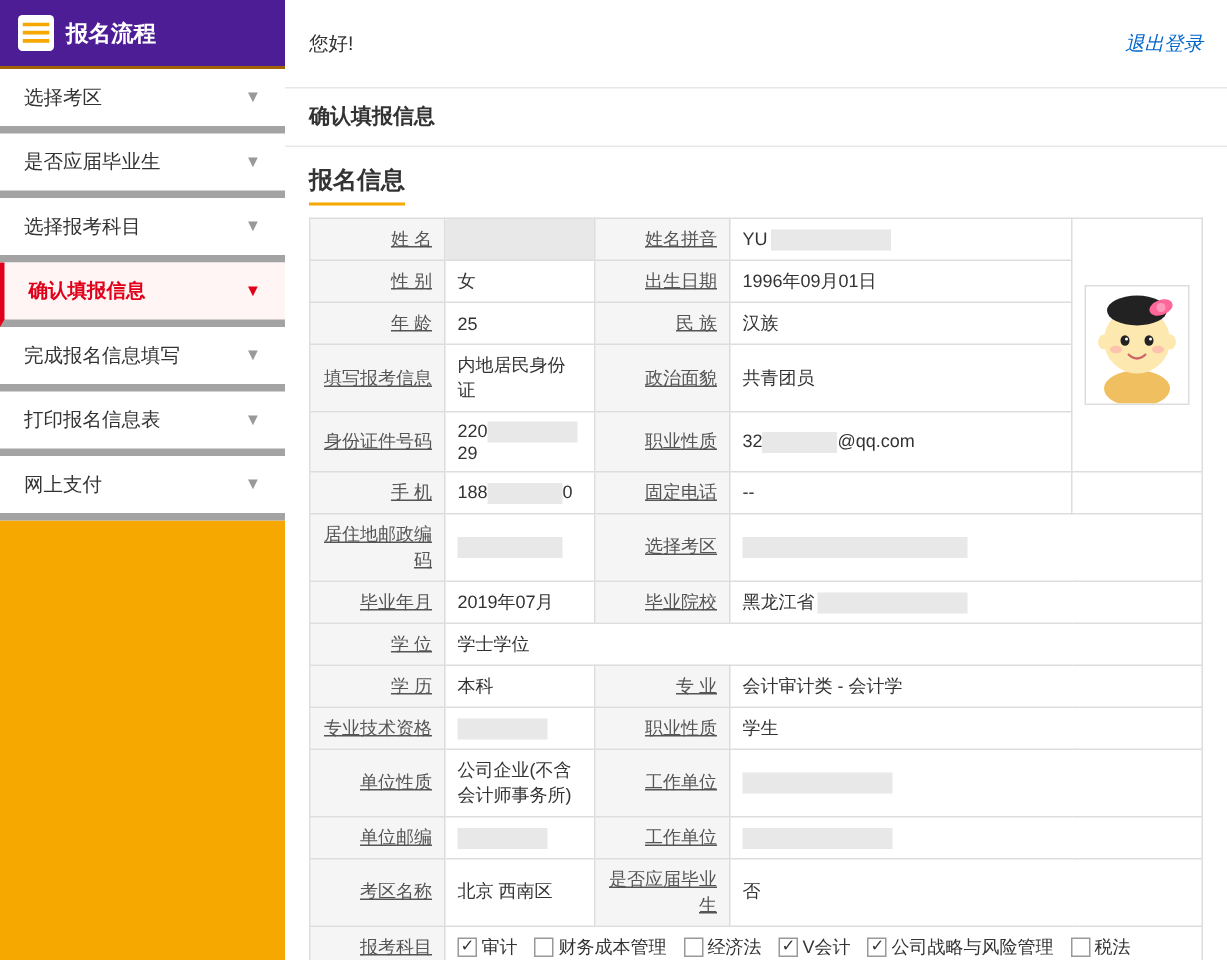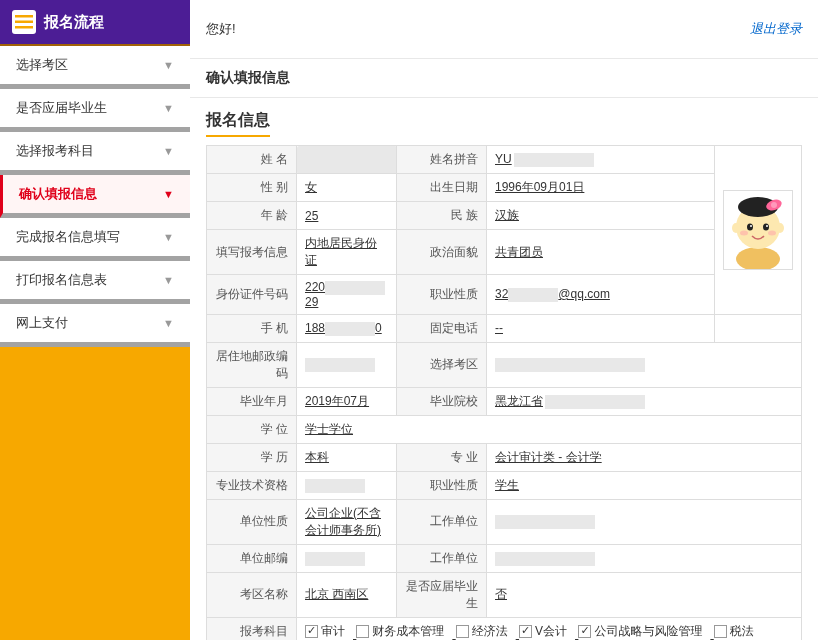--- a/index.html
+++ b/index.html
@@ -24,22 +24,22 @@
 
     .page-title-bar { padding: 10px 16px; border-bottom: 1px solid #e8e8e8; font-size: 14px; color: #333; font-weight: bold; }
 
     .content { padding: 12px 16px; overflow-y: auto; flex: 1; }
 
     .section-title { font-size: 16px; font-weight: bold; color: #333; margin-bottom: 8px; padding-bottom: 4px; border-bottom: 2px solid #f7a800; display: inline-block; }
 
     
     .info-table { width: 100%; border-collapse: collapse; border: 1px solid #ddd; margin-bottom: 12px; }
     .info-table td { border: 1px solid #ddd; padding: 5px 8px; font-size: 12px; }
-    .info-table .label { background: #f5f5f5; color: #555; text-align: right; width: 90px; font-size: 12px; }
-    .info-table .value { color: #333; min-width: 100px; text-decoration: underline; }
+    .info-table .label { background: #f5f5f5; color: #555; text-align: right; width: 90px; font-size: 12px; text-decoration: underline; }
+    .info-table .value { color: #333; min-width: 100px; }
     .info-table .value.blurred { color: #aaa; background: #f0f0f0; border-radius: 2px; }
 
     .avatar-cell { width: 80px; text-align: center; vertical-align: middle; }
     .avatar-img { width: 70px; height: 80px; border: 1px solid #ddd; display: flex; align-items: center; justify-content: center; margin: auto; overflow: hidden; }
 
     
     .fee-section { margin-top: 4px; }
     .fee-section-title { font-size: 13px; color: #333; margin-bottom: 4px; }
     .subject-item { display: inline-flex; align-items: center; gap: 3px; margin-right: 8px; font-size: 12px; }
   </style>

